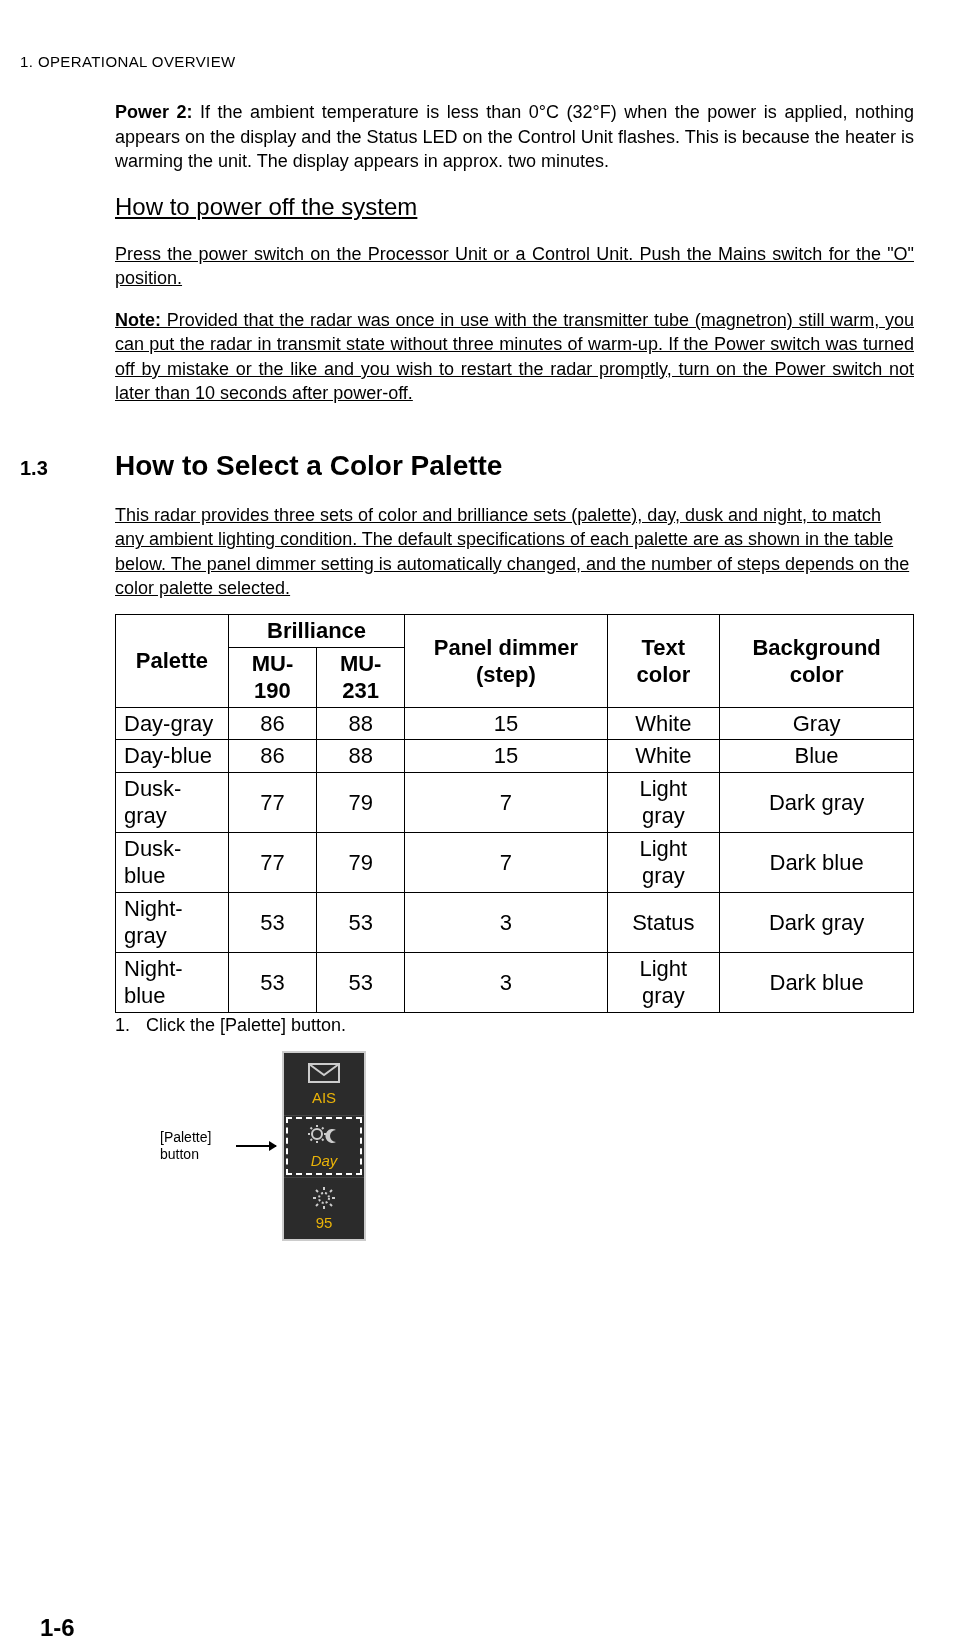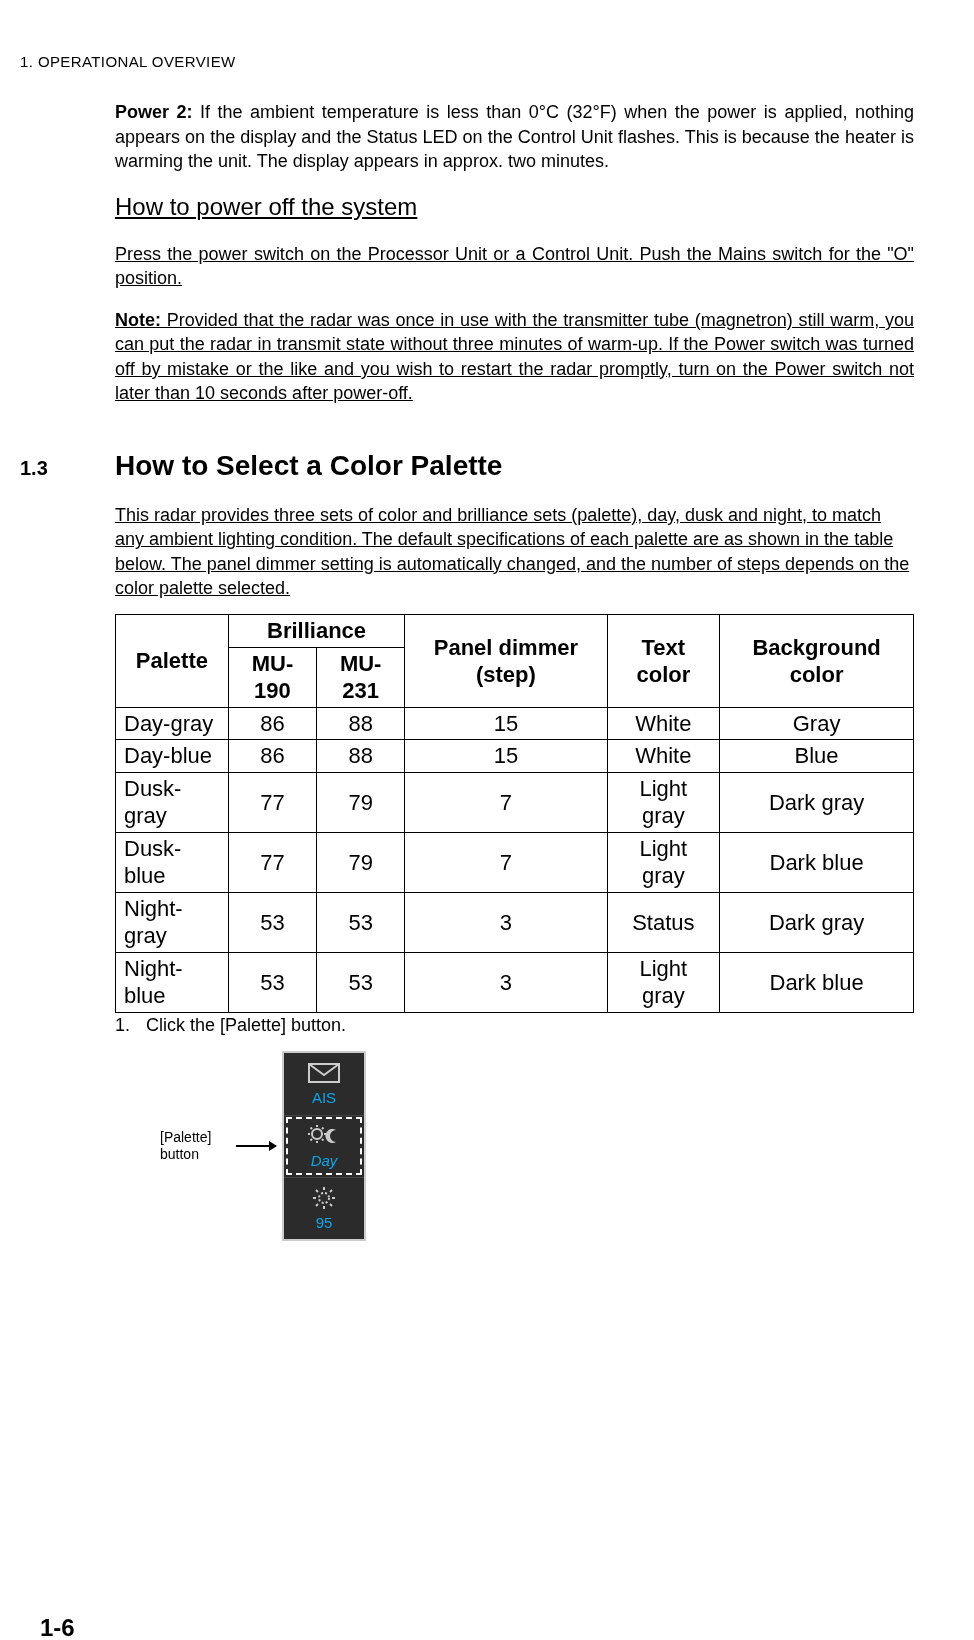--- a/index.html
+++ b/index.html
@@ -139,21 +139,21 @@
     outline: 2px dashed #fff;
     outline-offset: -4px;
     font-style: italic;
   }
   .ui-icon {
     width: 36px;
     height: 28px;
   }
   .ui-text {
     font-size: 15px;
-    color: #0ea5e9;
+    color: #eab308;
     margin-top: 1px;
   }
   .page-num {
     position: absolute;
     left: 20px;
     bottom: 8px;
     font-size: 24px;
     font-weight: bold;
   }
   .page-wrap {

